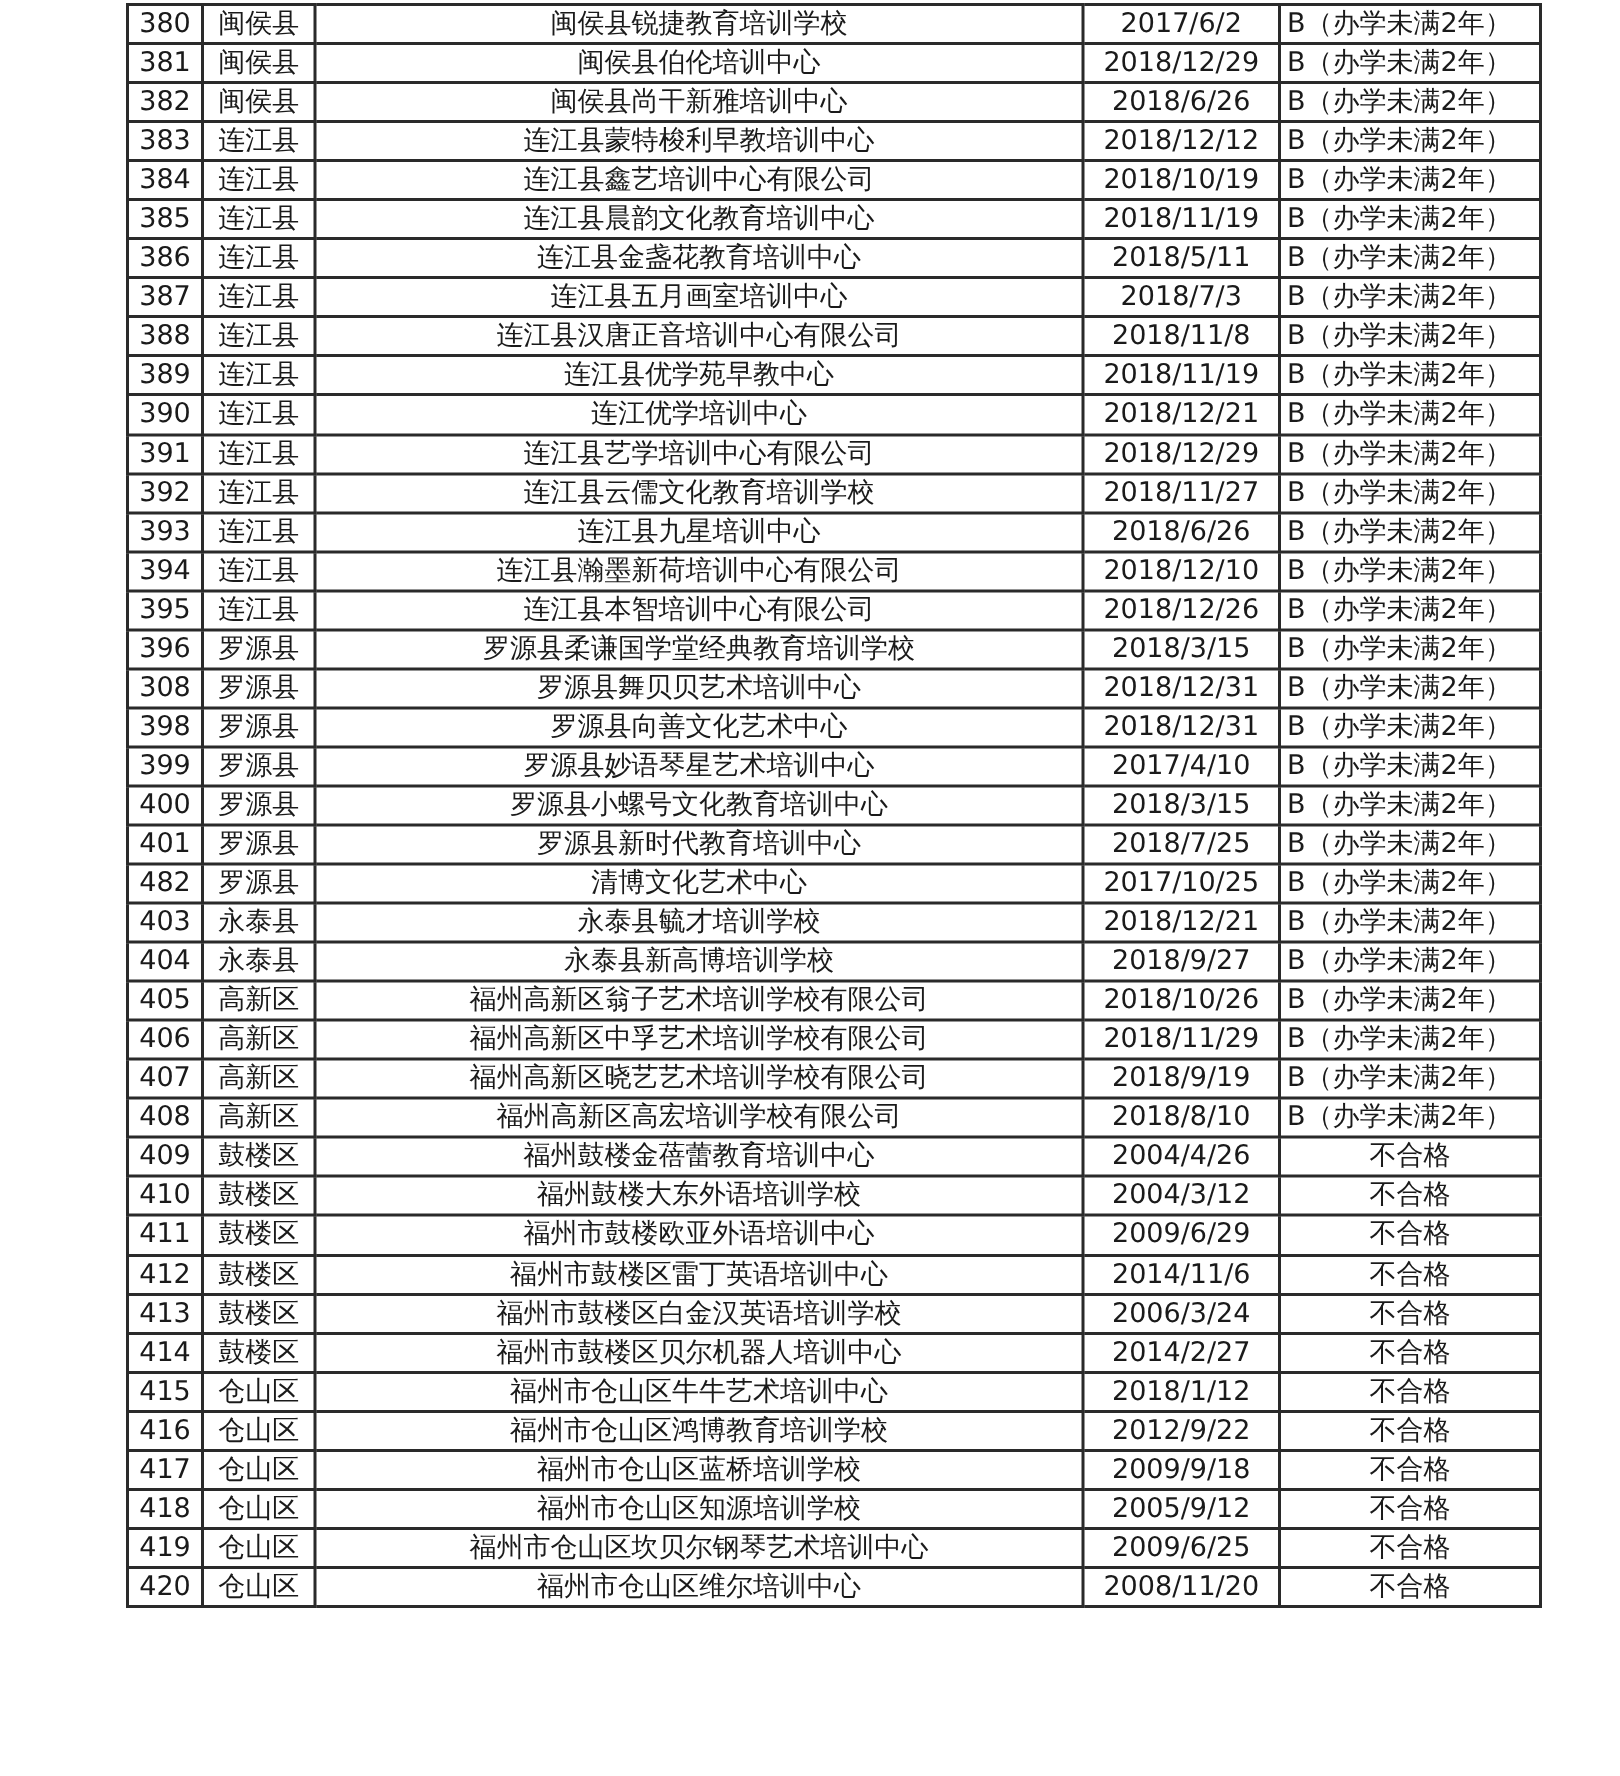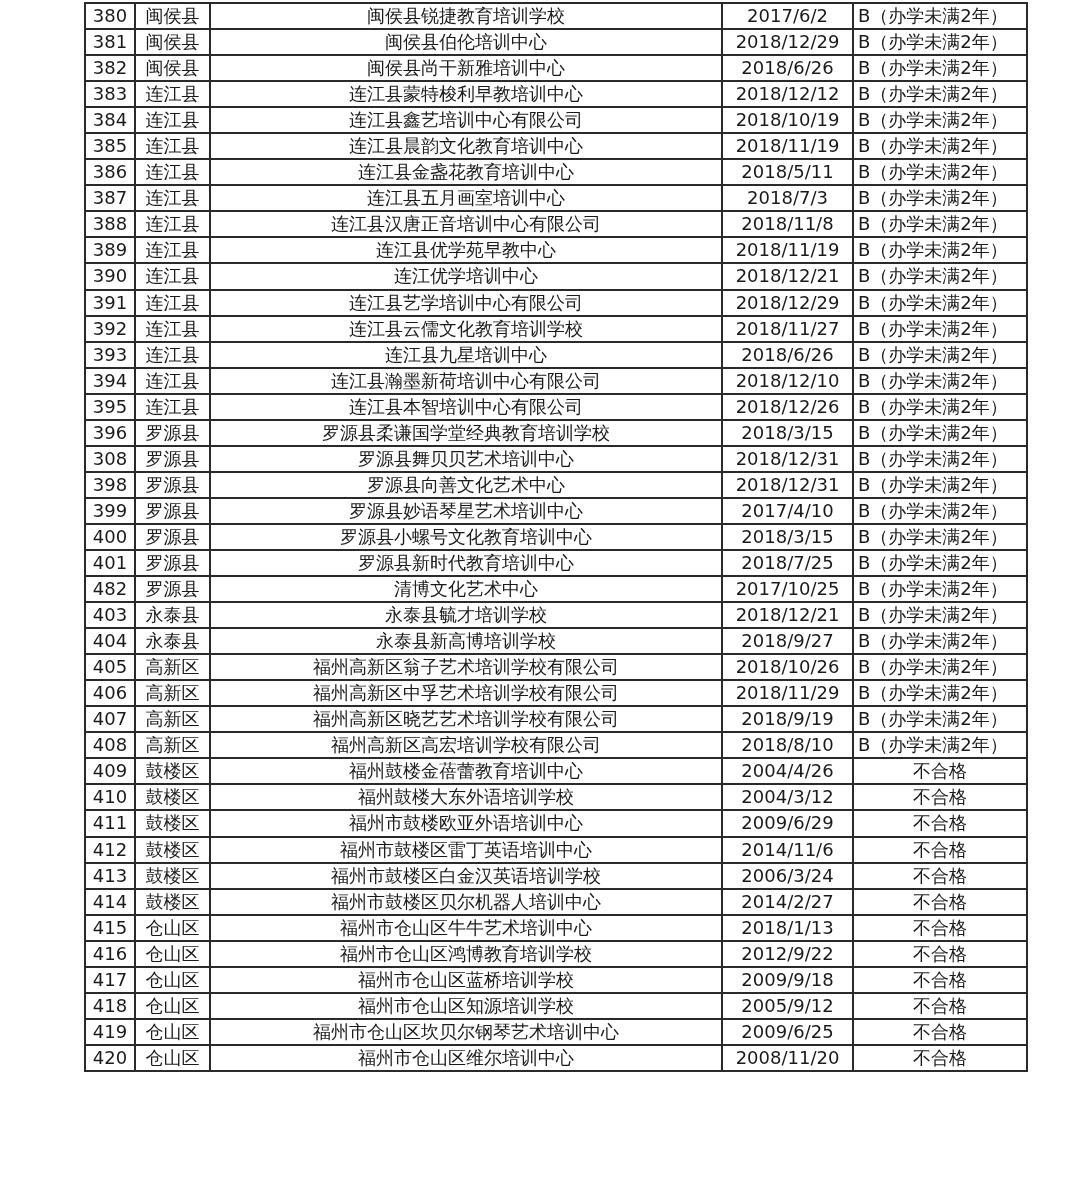--- a/index.html
+++ b/index.html
@@ -292,21 +292,21 @@
           <td class="c-no">414</td>
           <td class="c-area">鼓楼区</td>
           <td class="c-name">福州市鼓楼区贝尔机器人培训中心</td>
           <td class="c-date">2014/2/27</td>
           <td class="c-result">不合格</td>
         </tr>
         <tr>
           <td class="c-no">415</td>
           <td class="c-area">仓山区</td>
           <td class="c-name">福州市仓山区牛牛艺术培训中心</td>
-          <td class="c-date">2018/1/13</td>
+          <td class="c-date">2018/1/12</td>
           <td class="c-result">不合格</td>
         </tr>
         <tr>
           <td class="c-no">416</td>
           <td class="c-area">仓山区</td>
           <td class="c-name">福州市仓山区鸿博教育培训学校</td>
           <td class="c-date">2012/9/22</td>
           <td class="c-result">不合格</td>
         </tr>
         <tr>

